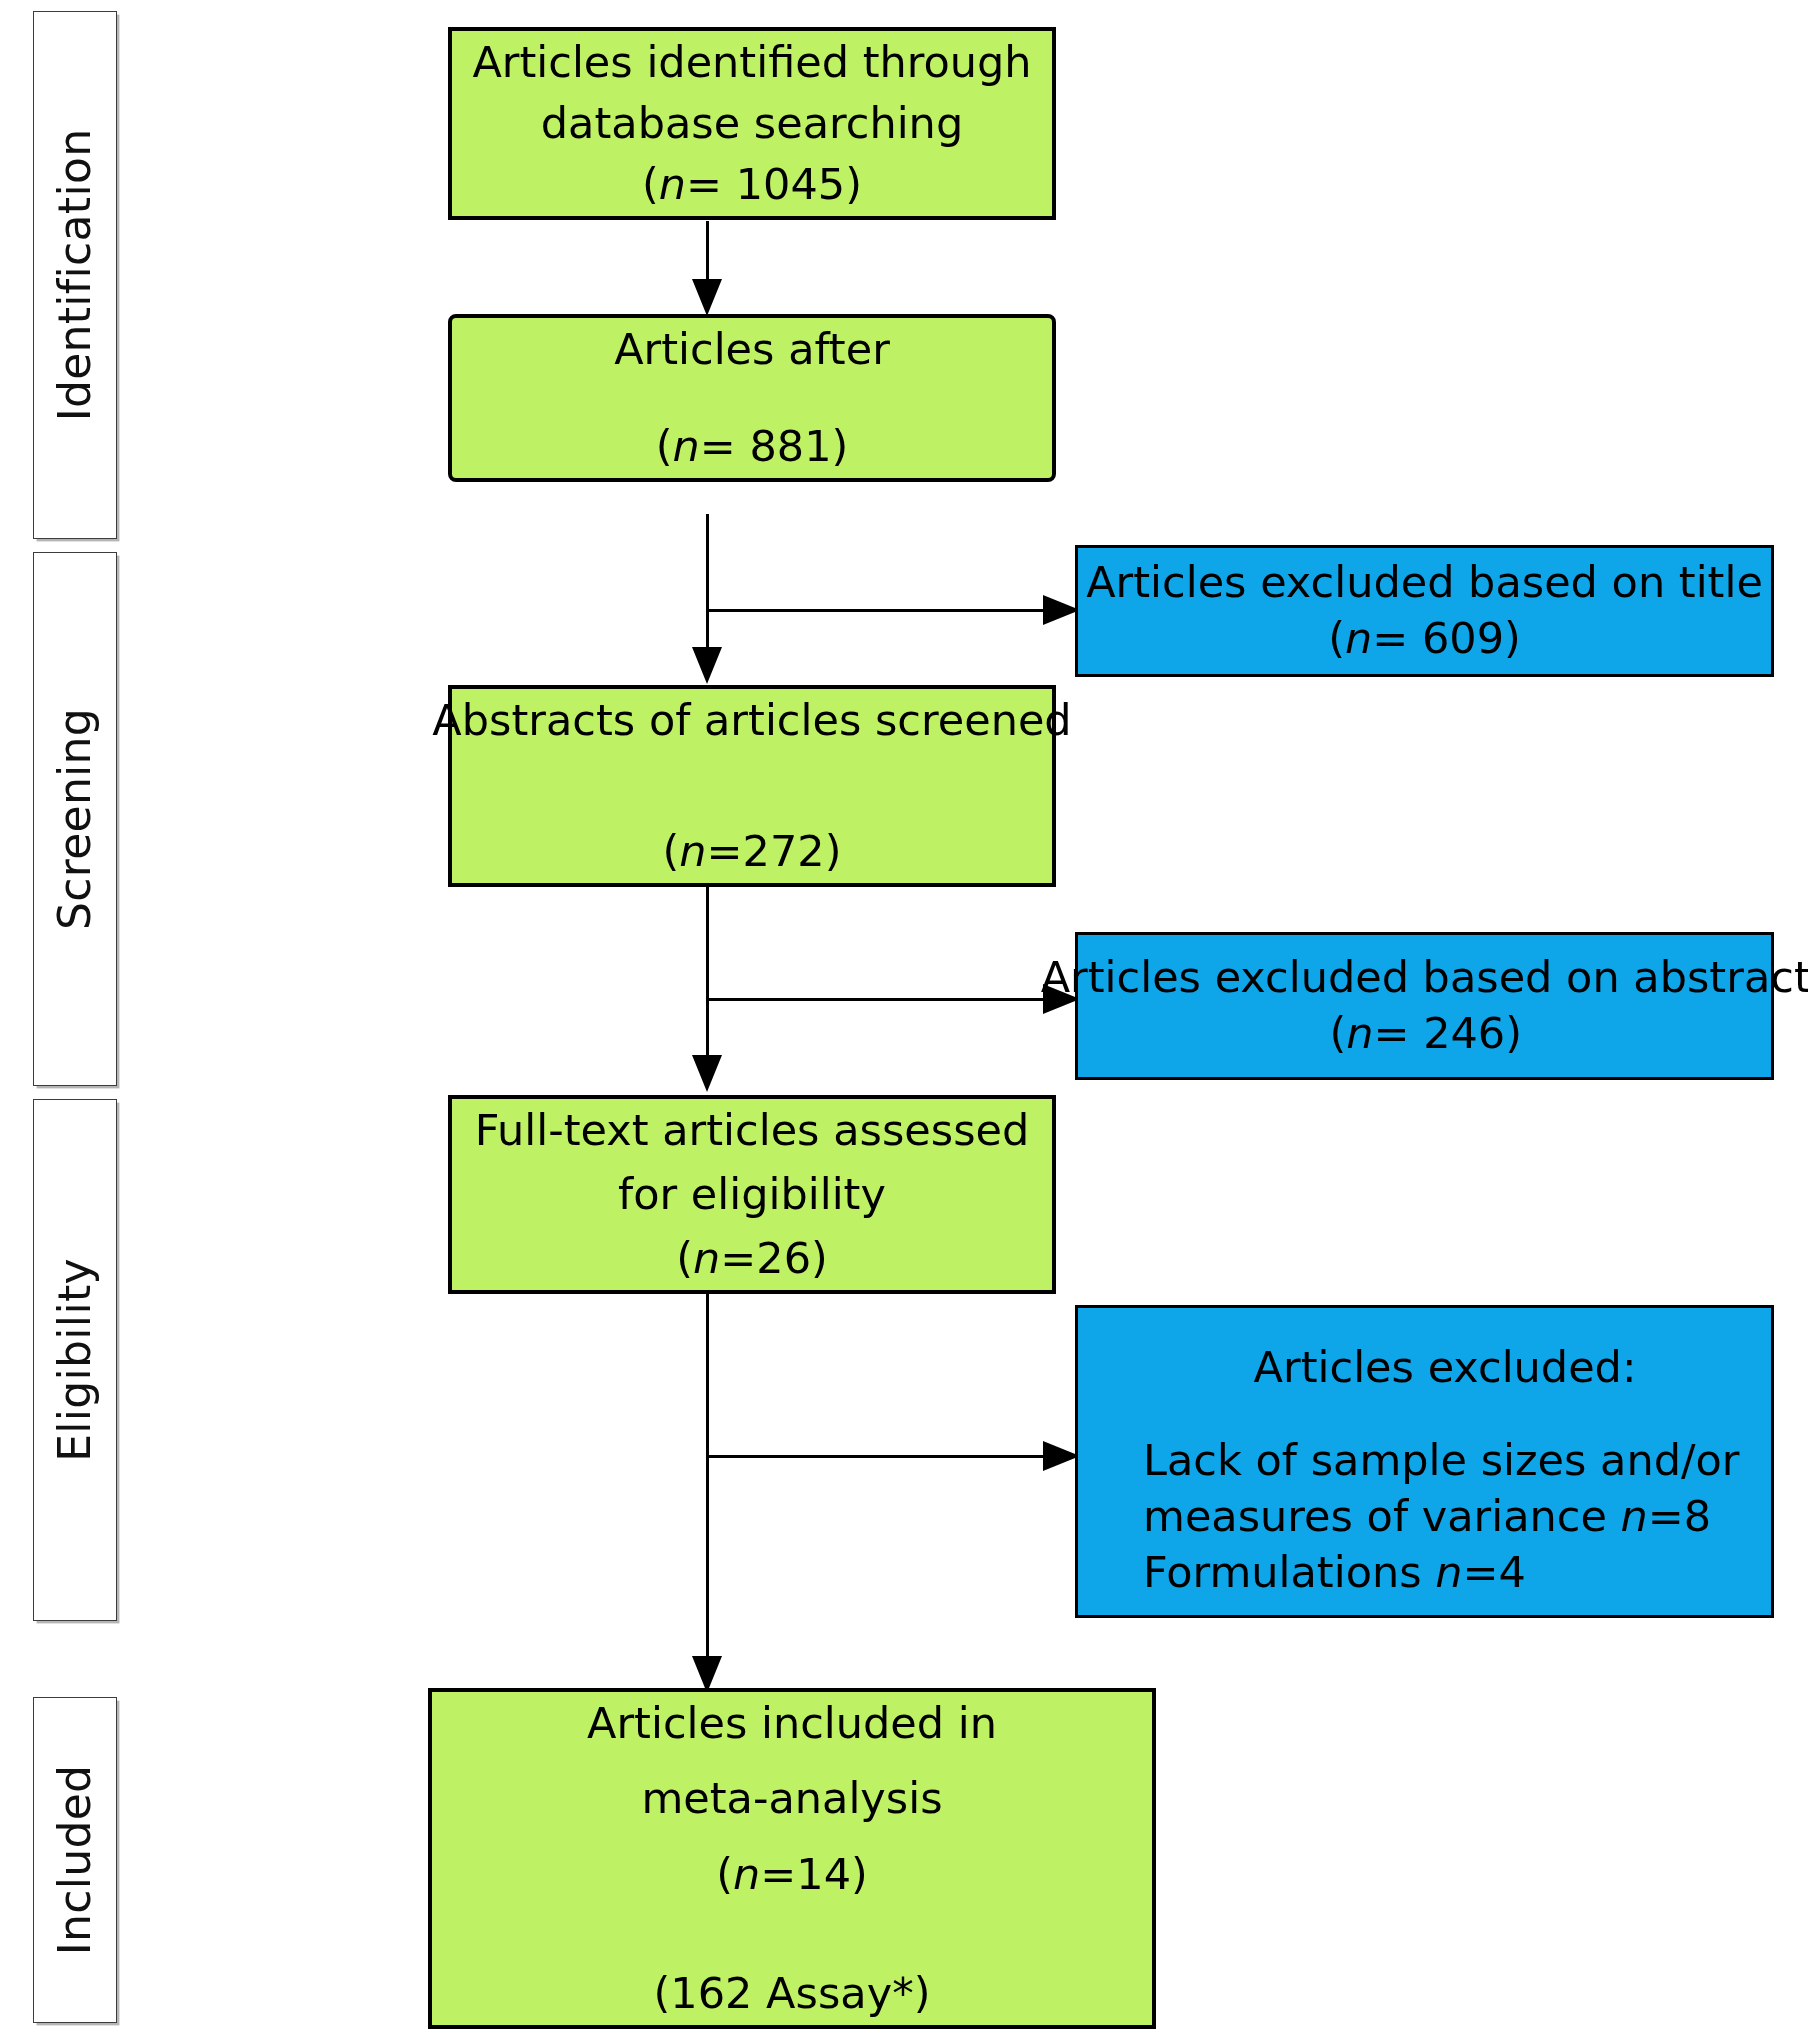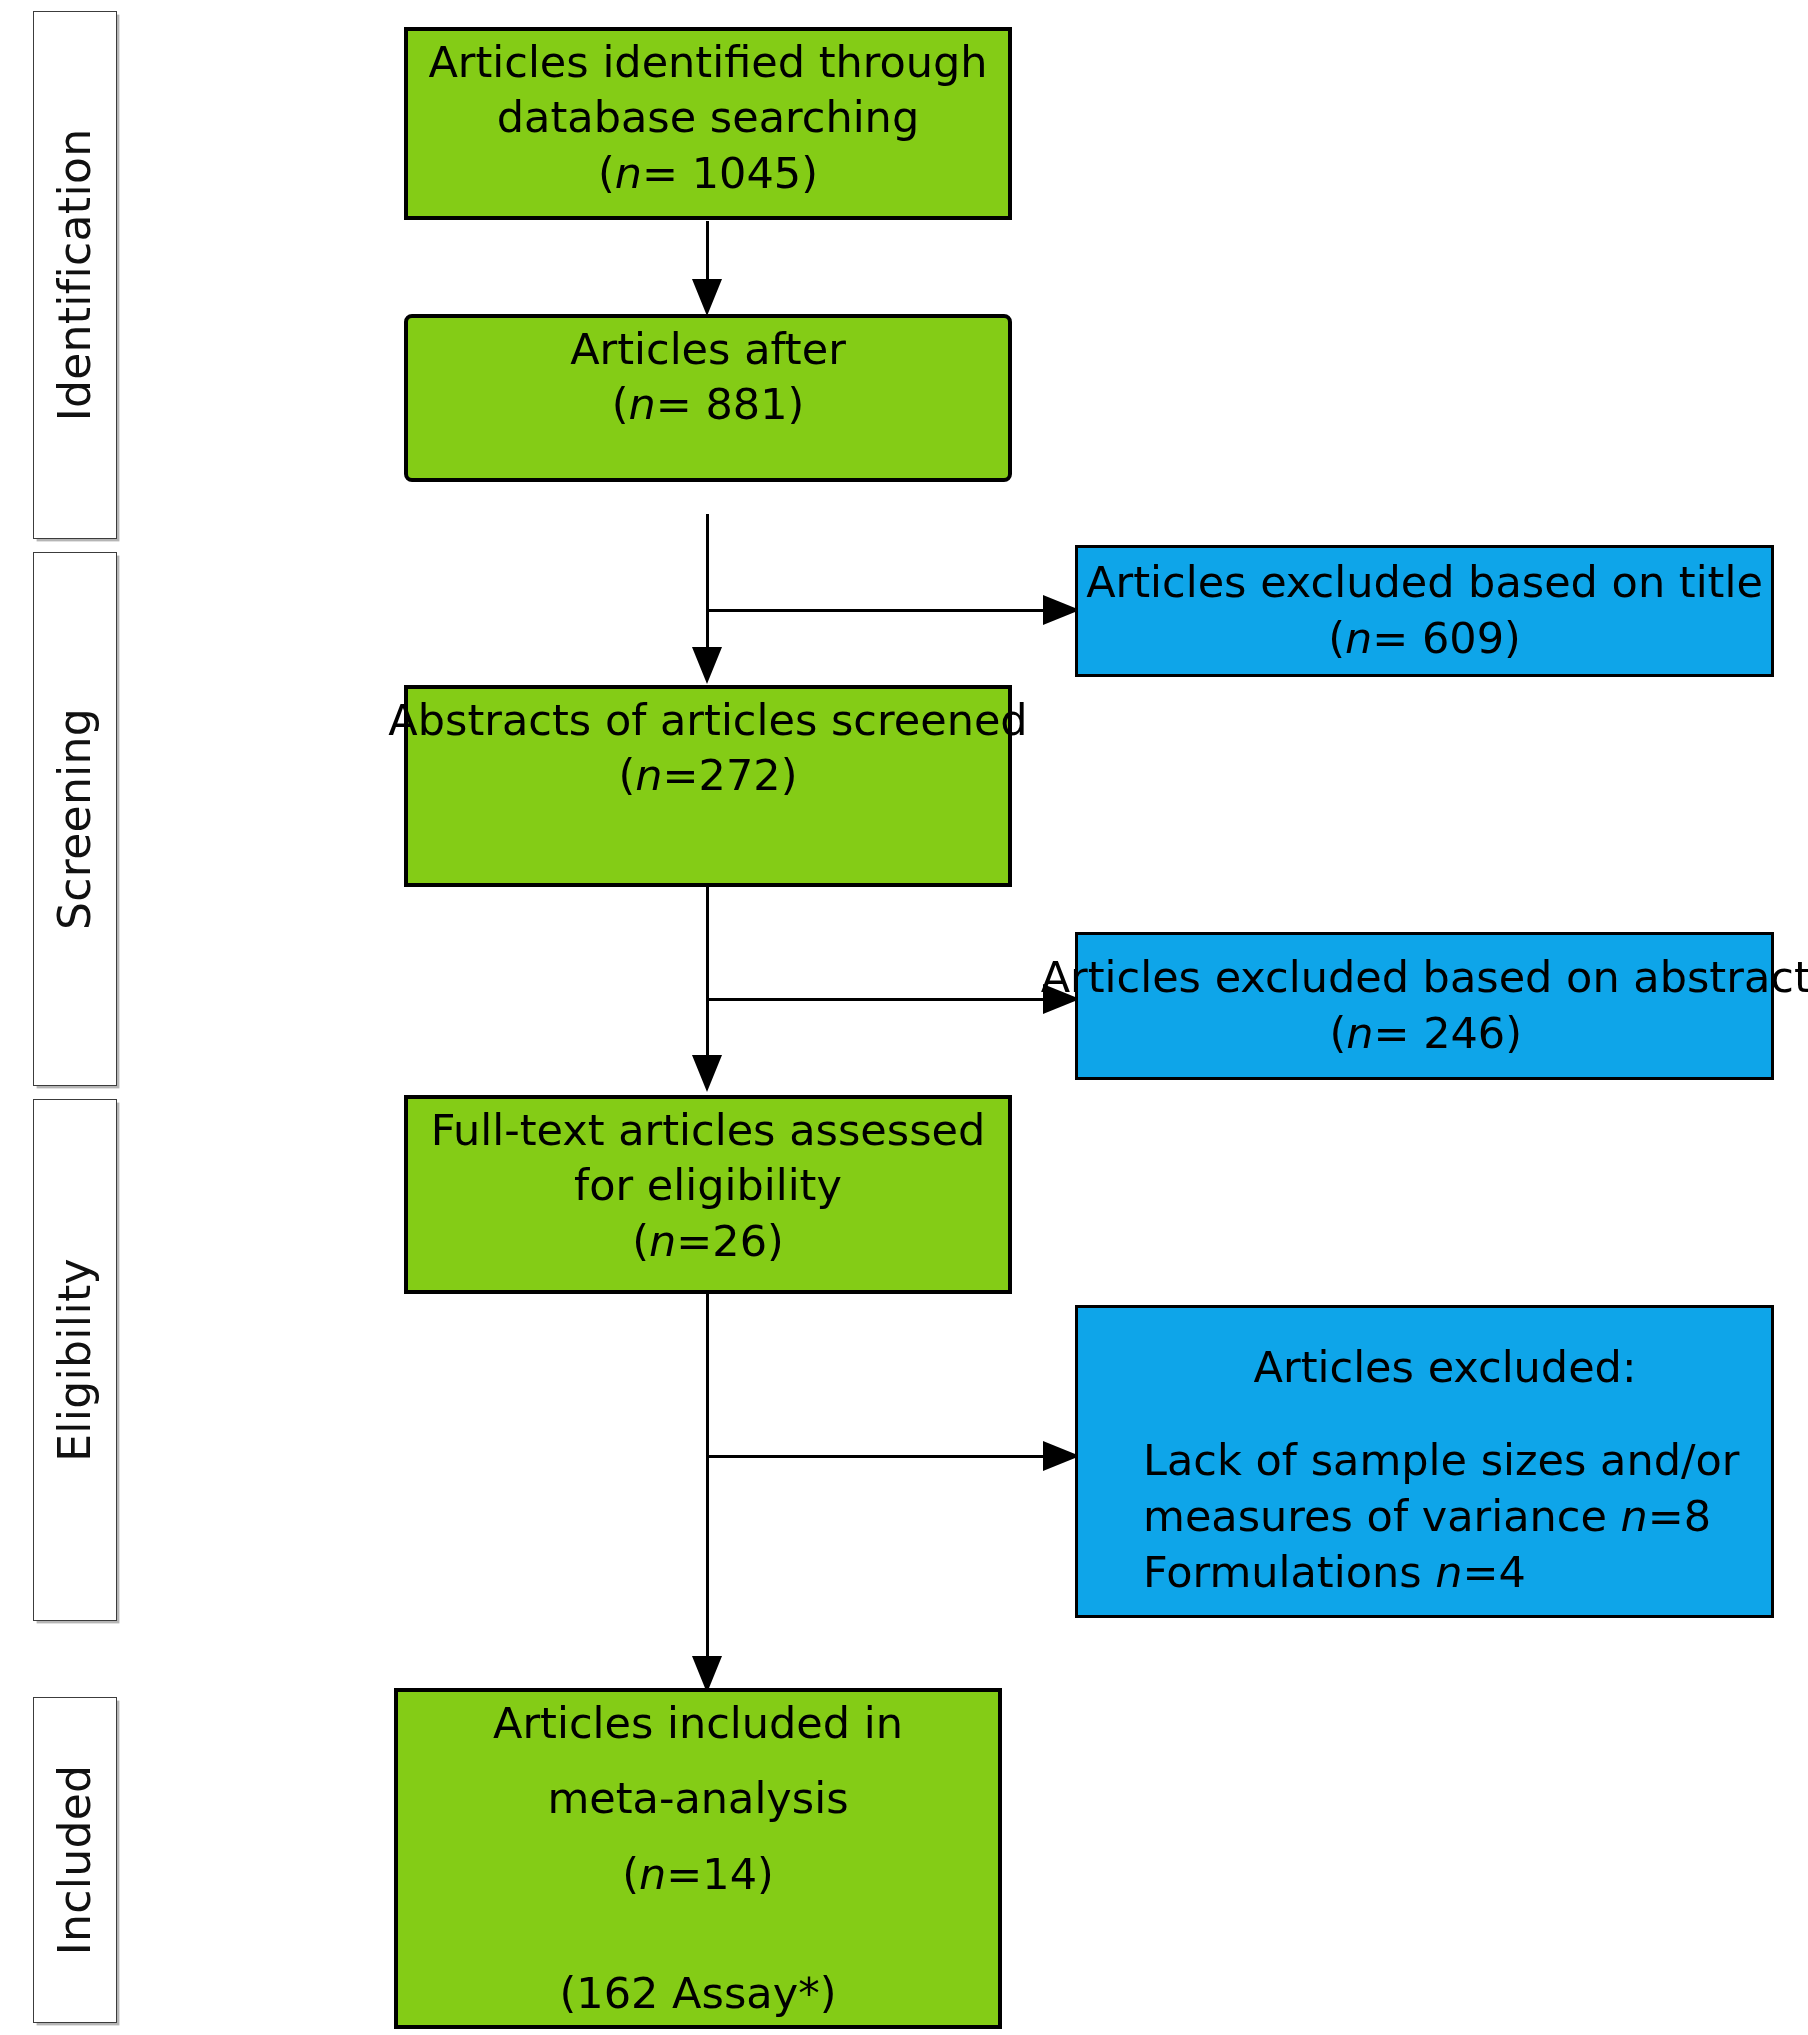--- a/index.html
+++ b/index.html
@@ -35,29 +35,30 @@
     white-space: nowrap;
     font-size: 44px;
     letter-spacing: 0.3px;
     line-height: 1;
     color: #111111;
   }
 
   
   .flow-box {
     position: absolute;
-    background: #84cc16;
+    background: #bef264;
     border: 4.7px solid #000000;
     box-sizing: border-box;
     display: flex;
     flex-direction: column;
     align-items: center;
-    justify-content: flex-start;
+    justify-content: space-between;
     text-align: center;
     padding: 3.6px 10.7px;
+    margin-left: 44px;
   }
   .side-box {
     position: absolute;
     background: #0ea5e9;
     border: 3.6px solid #000000;
     box-sizing: border-box;
     display: flex;
     flex-direction: column;
     align-items: center;
     justify-content: center;
@@ -175,21 +176,21 @@
   </div>
 
   <div class="flow-box" style="left:404px; top:1095px; width:608px; height:199px;">
     <div class="tline">Full-text articles assessed</div>
     <div class="tline">for eligibility</div>
     <div class="tline">
       <span>(</span><span class="ital">n</span><span>=26</span><span>)</span>
     </div>
   </div>
 
-  <div class="flow-box" style="left:394px; top:1688px; width:608px; height:341px;gap:20px;">
+  <div class="flow-box" style="left:384px; top:1688px; width:728px; height:341px;gap:20px;">
     <div class="tline">Articles included in</div>
     <div class="tline">meta-analysis</div>
     <div class="tline">
       <span>(</span><span class="ital">n</span><span>=14</span><span>)</span>
     </div>
     <div class="tline spacer"></div>
     <div class="tline">(162 Assay*)</div>
   </div>
 
   <div class="side-box" style="left:1075px; top:545px; width:699px; height:132px;">

